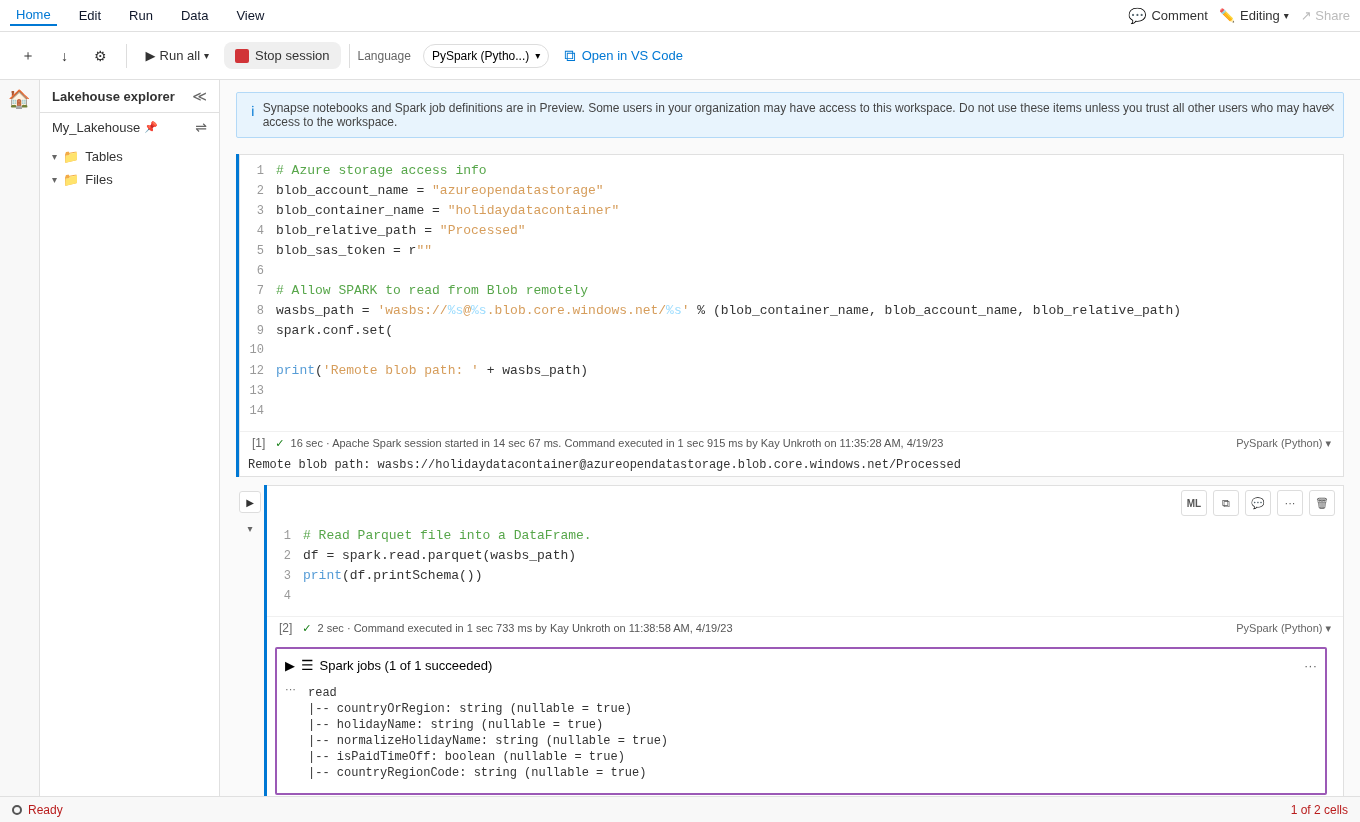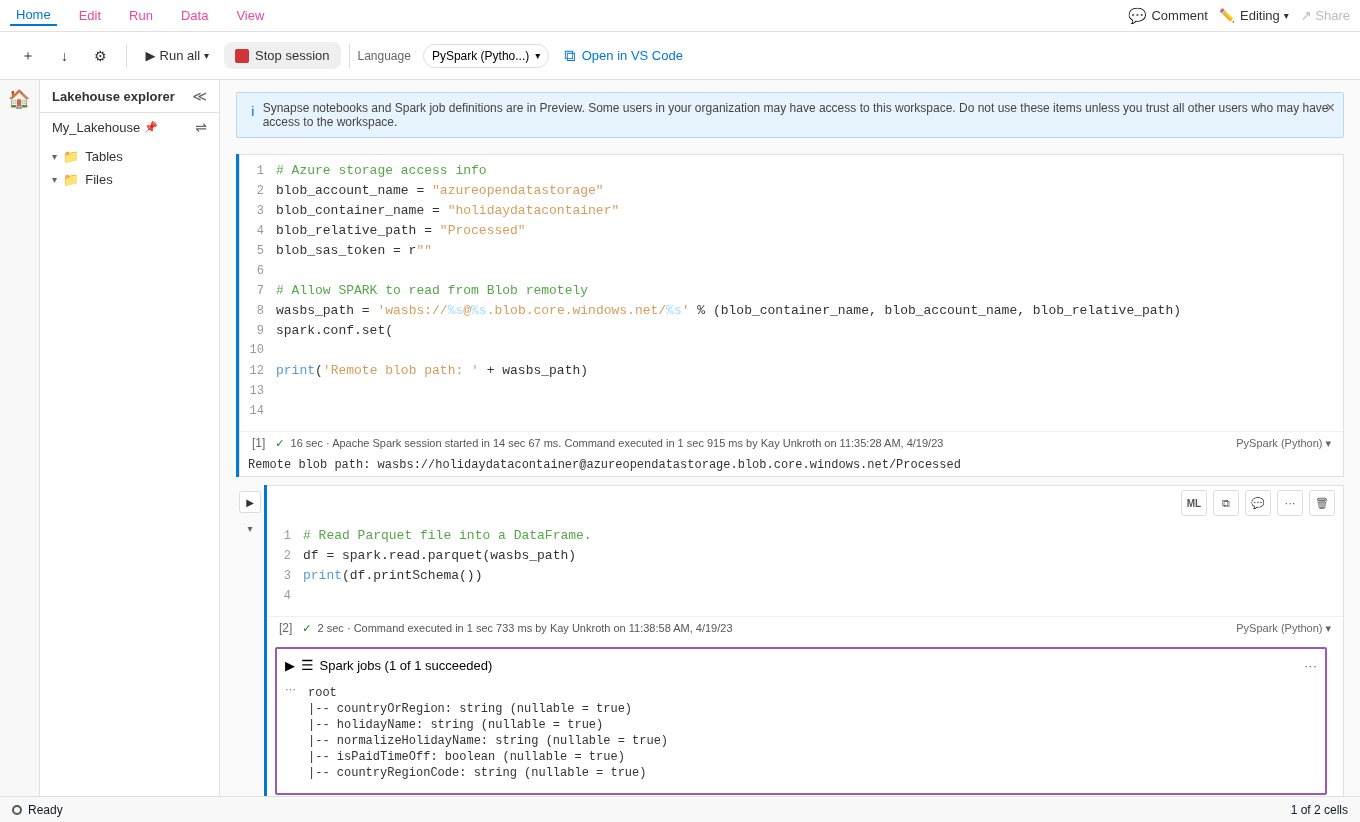--- a/index.html
+++ b/index.html
@@ -3,21 +3,21 @@
   <meta charset="utf-8">
   <style>
     * { box-sizing: border-box; margin: 0; padding: 0; }
     body { font-family: 'Segoe UI', sans-serif; font-size: 13px; background: #f5f5f5; overflow: hidden; height: 822px; display: flex; flex-direction: column; }
 
     
     .menu-bar {
       display: flex; align-items: center; background: #fff; border-bottom: 1px solid #e0e0e0;
       padding: 0 10px; height: 32px; gap: 16px; flex-shrink: 0; text-align: center;
     }
-    .menu-bar .menu-item { font-size: 13px; cursor: pointer; padding: 2px 6px; color: #ec4899; }
+    .menu-bar .menu-item { font-size: 13px; cursor: pointer; padding: 2px 6px; color: #0f172a; }
     .menu-bar .menu-item.active { color: #0078d4; border-bottom: 2px solid #0078d4; }
     .menu-bar-right { margin-left: auto; display: flex; align-items: center; gap: 12px; }
     .editing-btn { display: flex; align-items: center; gap: 4px; font-size: 13px; color: #333; cursor: pointer; }
     .share-btn { font-size: 13px; color: #999; cursor: pointer; }
     .comment-btn { display: flex; align-items: center; gap: 4px; font-size: 13px; cursor: pointer; color: #333; }
 
     
     .toolbar {
       display: flex; align-items: center; background: #fff; border-bottom: 1px solid #e0e0e0;
       padding: 4px 10px; height: 48px; gap: 4px; flex-shrink: 0;
@@ -93,21 +93,21 @@
     .spark-jobs-title { display: flex; align-items: center; gap: 6px; font-size: 13px; font-weight: 500; }
     .spark-jobs-menu { cursor: pointer; color: #666; }
 
     
     .schema-output { font-family: 'Consolas', 'Courier New', monospace; font-size: 12px; color: #333; padding: 4px; }
     .schema-line { padding: 1px 0; }
 
     
     .status-bar {
       height: 26px; background: #f8f8f8; border-top: 1px solid #e0e0e0; display: flex; align-items: center;
-      padding: 0 12px; font-size: 12px; color: #0f172a; flex-shrink: 0; justify-content: space-between;
+      padding: 0 12px; font-size: 12px; color: #b91c1c; flex-shrink: 0; justify-content: space-between;
     }
     .status-left { display: flex; align-items: center; gap: 6px; }
     .ready-dot { width: 10px; height: 10px; border-radius: 50%; border: 2px solid #555; display: inline-block; }
 
     .cell-wrapper { display: flex; flex-direction: column; margin-bottom: 4px; }
     .cell-row { display: flex; align-items: stretch; }
 
     .nb-scroll-container { overflow-y: scroll; flex: 1; }
     .nb-scroll-container::-webkit-scrollbar { width: 10px; }
     .nb-scroll-container::-webkit-scrollbar-track { background: #f0f0f0; }
@@ -351,21 +351,21 @@
                       <span style="cursor:pointer;">▶</span>
                       <span style="font-size:14px;">☰</span>
                       <span>Spark jobs (1 of 1 succeeded)</span>
                     </div>
                     <span class="spark-jobs-menu">···</span>
                   </div>
 
                   <div style="display:flex; gap:8px; align-items:flex-start;">
                     <span style="font-size:11px; color:#666; cursor:pointer; padding-top:2px;">···</span>
                     <div class="schema-output">
-                      <div class="schema-line">root</div>
+                      <div class="schema-line">read</div>
                       <div class="schema-line"> |-- countryOrRegion: string (nullable = true)</div>
                       <div class="schema-line"> |-- holidayName: string (nullable = true)</div>
                       <div class="schema-line"> |-- normalizeHolidayName: string (nullable = true)</div>
                       <div class="schema-line"> |-- isPaidTimeOff: boolean (nullable = true)</div>
                       <div class="schema-line"> |-- countryRegionCode: string (nullable = true)</div>
 
                     </div>
                   </div>
                 </div>
               </div>

